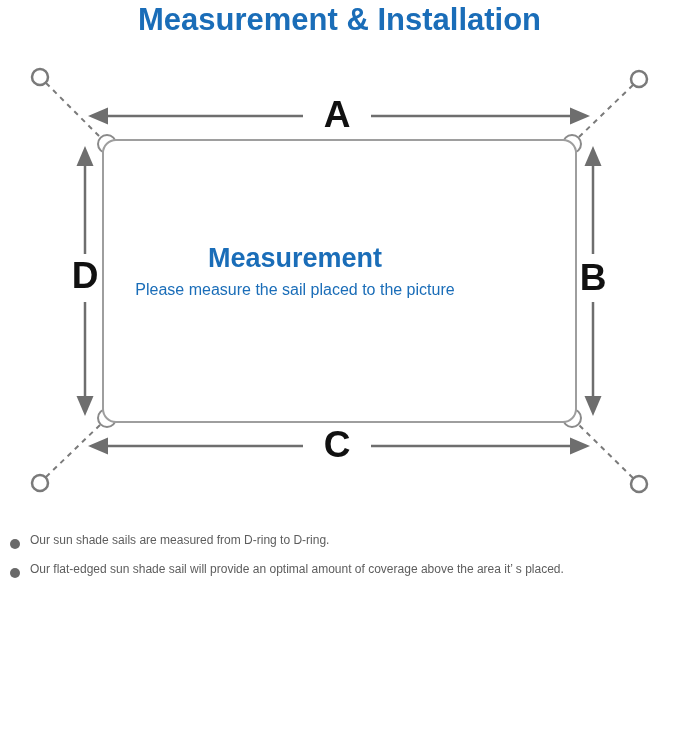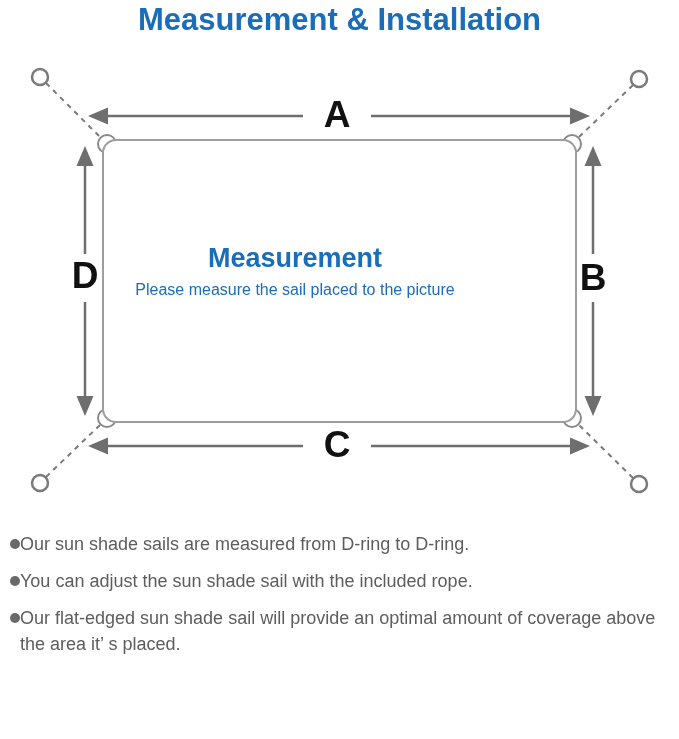--- a/index.html
+++ b/index.html
@@ -59,22 +59,23 @@
   }
   .notes {
     position: absolute;
     left: 10px; right: 4px; top: 532px;
     margin: 0; padding: 0;
     list-style: none;
   }
   .note-item {
     display: flex;
     align-items: flex-start;
+    gap: 10px;
     margin-bottom: 12px;
-    font-size: 18px;
+    font-size: 12px;
     line-height: 1.4;
     color: #5d5d5d;
   }
   .bullet-dot {
     flex: 0 0 auto;
     width: 10px; height: 10px;
     border-radius: 50%;
     background: #696969;
     margin-top: 7px;
   }
@@ -149,21 +150,17 @@
     <p class="center-subtitle">Please measure the sail placed to the picture</p>
   </div>
 
   <ul class="notes">
     <li class="note-item">
       <span class="bullet-dot"></span>
       <span class="note-text">Our sun shade sails are measured from D-ring to D-ring.</span>
     </li>
     <li class="note-item">
       <span class="bullet-dot"></span>
-      <span class="note-text">You can adjust the sun shade sail with the included rope.</span>
-    </li>
-    <li class="note-item">
-      <span class="bullet-dot"></span>
       <span class="note-text">Our flat-edged sun shade sail will provide an optimal amount of coverage above the area it’ s placed.</span>
     </li>
   </ul>
 
 </div>
 
 </body></html>

